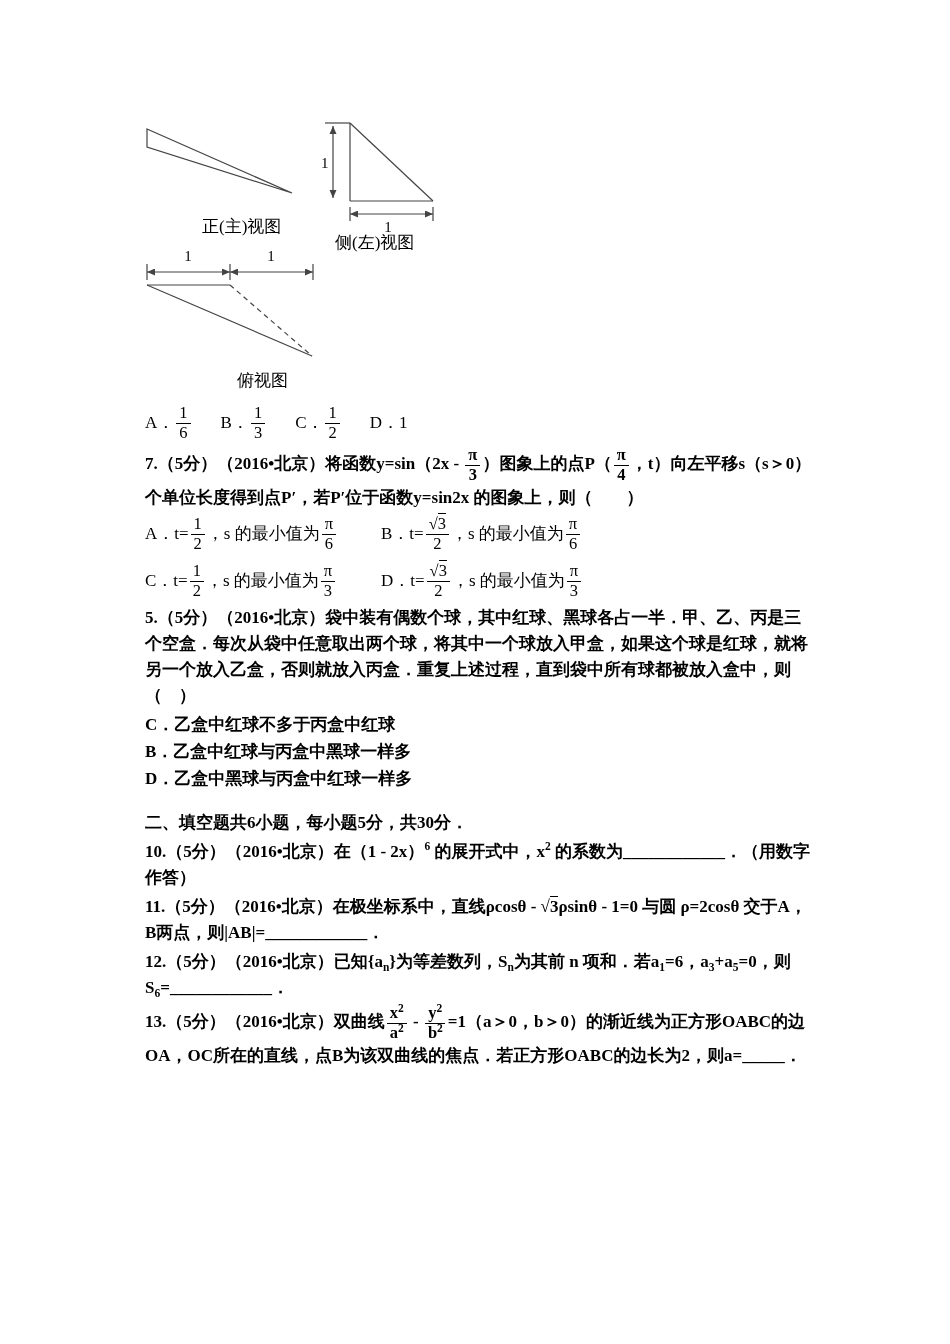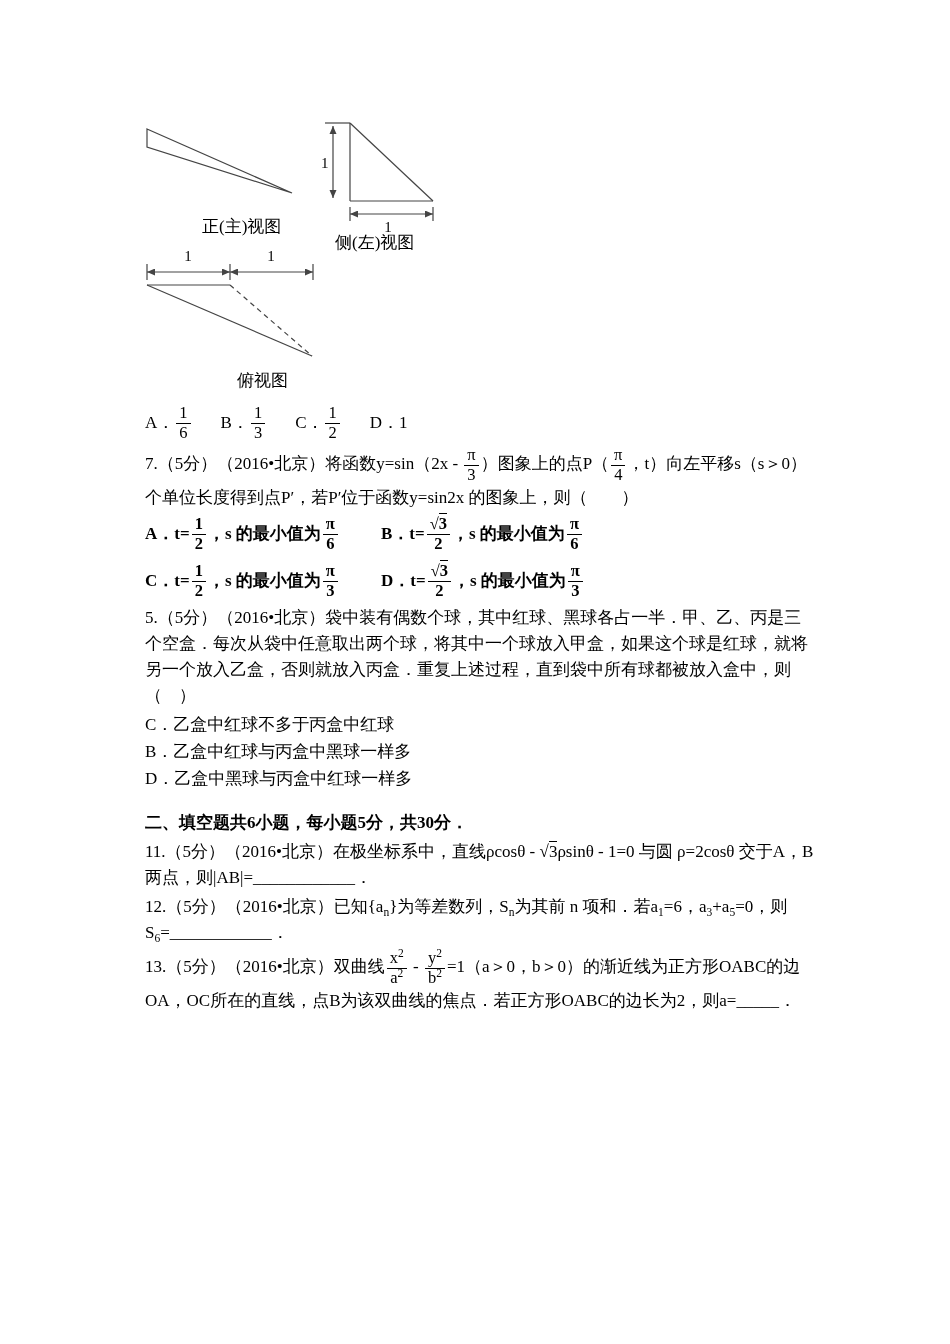--- a/index.html
+++ b/index.html
@@ -6,38 +6,38 @@
   html, body { margin: 0; padding: 0; background: #ffffff; }
   .page {
     position: relative; width: 950px; height: 1344px; background: #fff;
     font-family: "Liberation Serif", "DejaVu Serif", serif; color: #000;
     overflow: hidden;
   }
   .content {
     position: absolute; left: 145px; top: 120px; width: 672px;
     font-size: 17px; line-height: 26px;
   }
-  p { margin: 3px 0; }
+  p { margin: 3px 0; font-weight: bold; }
   .figures { position: relative; height: 278px; }
   .figures svg { position: absolute; }
   .lbl { position: absolute; font-size: 17px; white-space: nowrap; }
   svg line, svg polygon, svg polyline { stroke: #444; stroke-width: 1.2; fill: none; }
   svg .dash { stroke-dasharray: 5 4; }
   svg text { font-size: 15px; fill: #000; font-family: "Liberation Serif", serif; }
   .fr { display: inline-flex; flex-direction: column; align-items: center;
         vertical-align: middle; text-align: center; margin: 0 2px;
         line-height: 1.15; font-size: 16.5px; }
   .fr .n { display: block; padding: 0 3px; border-bottom: 1px solid #000; }
   .fr .d { display: block; padding: 0 3px; }
   .bar { border-top: 1.2px solid #000; }
   sup { font-size: 11.5px; line-height: 0; }
   sub { font-size: 11.5px; line-height: 0; }
   .q6row { display: flex; align-items: center; margin: 6px 0 2px; }
   .q6row .item { display: inline-flex; align-items: center; margin-right: 28px; white-space: nowrap; }
-  .choice-grid { display: grid; grid-template-columns: 236px 1fr; row-gap: 8px; margin: 4px 0; font-weight: bold; }
+  .choice-grid { display: grid; grid-template-columns: 236px 1fr; row-gap: 8px; margin: 4px 0; }
   .choice-grid .choice { display: inline-flex; align-items: center; white-space: nowrap; }
   .choice-line { margin: 1px 0; }
   .sec { font-weight: bold; margin: 18px 0 3px; }
   .blank { letter-spacing: 0; }
   .footer { position: absolute; left: 0; width: 100%; top: 1222px;
             text-align: center; font-size: 15px; }
   .footer .num { font-weight: bold; font-size: 16.5px; }
 </style>
 </head>
 <body>
@@ -177,20 +177,21 @@
     </div>
 
     <p class="stem"><span>5.（5分）（2016•北京）袋中装有偶数个球，其中红球、黑球各占一半．甲、乙、丙是三个空盒．每次从袋中任意取出两个球，将其中一个球放入甲盒，如果这个球是红球，就将另一个放入乙盒，否则就放入丙盒．重复上述过程，直到袋中所有球都被放入盒中，则（　）</span></p>
     <p class="choice-line"><span>C．乙盒中红球不多于丙盒中红球</span></p>
     <p class="choice-line"><span>B．乙盒中红球与丙盒中黑球一样多</span></p>
     <p class="choice-line"><span>D．乙盒中黑球与丙盒中红球一样多</span></p>
 
     <p class="sec"><span>二、填空题共6小题，每小题5分，共30分．</span></p>
 
 
+    <p class="stem"><span>10.（5分）（2016•北京）在（1 - 2x）</span><sup>6</sup><span> 的展开式中，x</span><sup>2</sup><span> 的系数为</span><span class="blank">____________</span><span>．（用数字作答）</span></p>
 
     <p class="stem"><span>11.（5分）（2016•北京）在极坐标系中，直线ρcosθ - </span><span><span>√</span><span class="bar">3</span></span><span>ρsinθ - 1=0 与圆 ρ=2cosθ 交于A，B两点，则|AB|=</span><span class="blank">____________</span><span>．</span></p>
 
     <p class="stem"><span>12.（5分）（2016•北京）已知{a</span><sub>n</sub><span>}为等差数列，S</span><sub>n</sub><span>为其前 n 项和．若a</span><sub>1</sub><span>=6，a</span><sub>3</sub><span>+a</span><sub>5</sub><span>=0，则S</span><sub>6</sub><span>=</span><span class="blank">____________</span><span>．</span></p>
 
     <p class="stem"><span>13.（5分）（2016•北京）双曲线</span><span class="fr">
           <span class="n"><span>x</span><sup>2</sup></span>
           <span class="d"><span>a</span><sup>2</sup></span>
         </span><span> - </span><span class="fr">
           <span class="n"><span>y</span><sup>2</sup></span>

